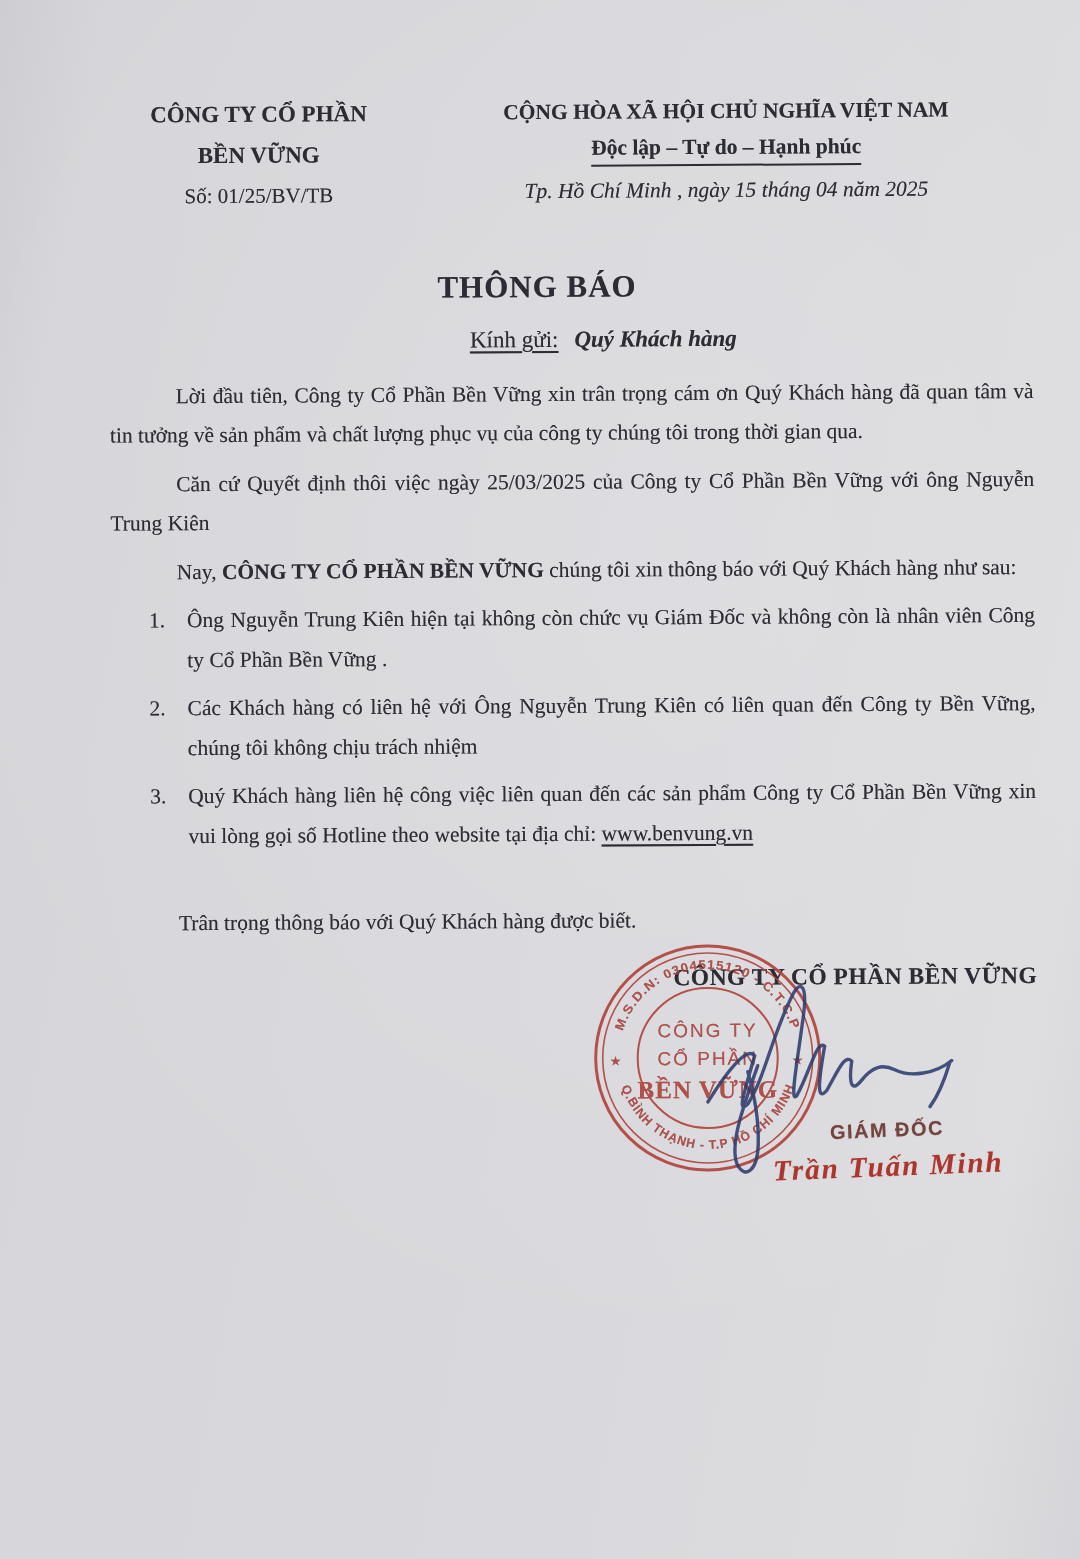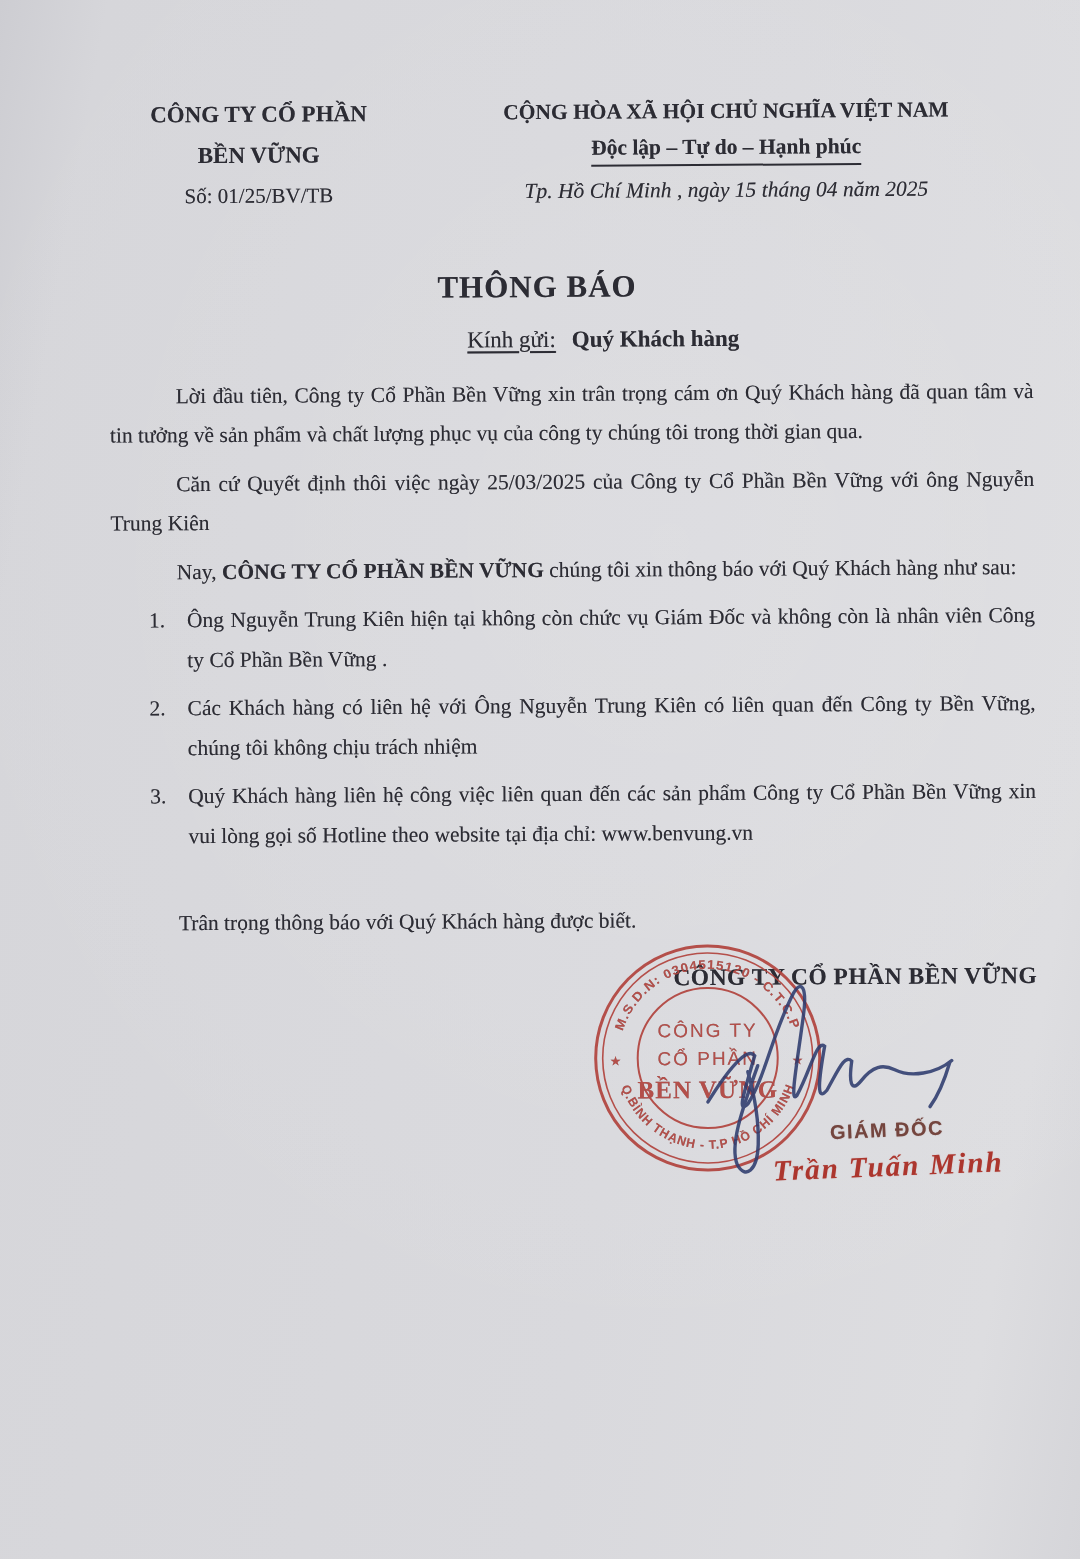--- a/index.html
+++ b/index.html
@@ -19,32 +19,32 @@
   .issuer-number{font-weight:400;font-size:21px;}
   .national{flex:1;text-align:center;font-size:21.5px;line-height:36px;padding-top:2px;}
   .national-line1{font-weight:700;}
   .motto{display:inline-block;font-weight:700;border-bottom:2px solid #2c2c34;padding-bottom:3px;line-height:28px;margin-top:4px;}
   .place-date{font-style:italic;font-size:21.5px;margin-top:6px;}
 
   
   .title{text-align:center;font-size:31px;font-weight:700;letter-spacing:1px;margin-top:54px;}
   .salutation{margin-top:22px;text-align:center;font-size:23px;transform:translateX(66px);}
   .salutation-label{text-decoration:underline;text-underline-offset:4px;}
-  .salutation-name{font-weight:700;margin-left:16px;}
+  .salutation-name{font-weight:700;font-style:italic;margin-left:16px;}
 
   
   .bodytext{padding:0 44px 0 112px;font-size:21.5px;line-height:39px;}
   .para{margin:10px 0 0;text-indent:66px;text-align:justify;}
   .para.first{margin-top:22px;}
   .inline-company{font-weight:700;}
   .list{margin-top:8px;padding-left:38px;}
   .list-item{display:flex;margin-top:8px;line-height:40px;}
   .item-number{flex:0 0 26px;margin-right:12px;}
   .item-text{flex:1;text-align:justify;}
-  .link{text-underline-offset:4px;margin-top:28px;}
+  .link{text-decoration:underline;text-underline-offset:4px;margin-top:28px;}
   .closing{margin-top:48px;text-indent:66px;text-align:left;}
 
   
   .sig-section{position:relative;margin-top:10px;height:340px;}
   .sig-company{position:absolute;top:14px;right:44px;font-size:23.5px;font-weight:700;letter-spacing:.5px;}
   .stamp{position:absolute;left:586px;top:-12px;width:240px;height:240px;opacity:.93;}
   .signature-svg{position:absolute;left:696px;top:24px;width:290px;height:210px;}
   .sig-officer{position:absolute;left:768px;top:170px;width:235px;text-align:center;transform:rotate(-2deg);}
   .sig-position{font-family:"Liberation Sans",sans-serif;font-weight:700;font-size:20px;letter-spacing:1.5px;color:#74453e;text-shadow:0 0 1px rgba(116,69,62,.45);}
   .sig-name{margin-top:8px;font-size:29px;font-weight:700;font-style:italic;color:#ac362e;letter-spacing:2px;text-shadow:0 0 1px rgba(172,54,46,.4);}

